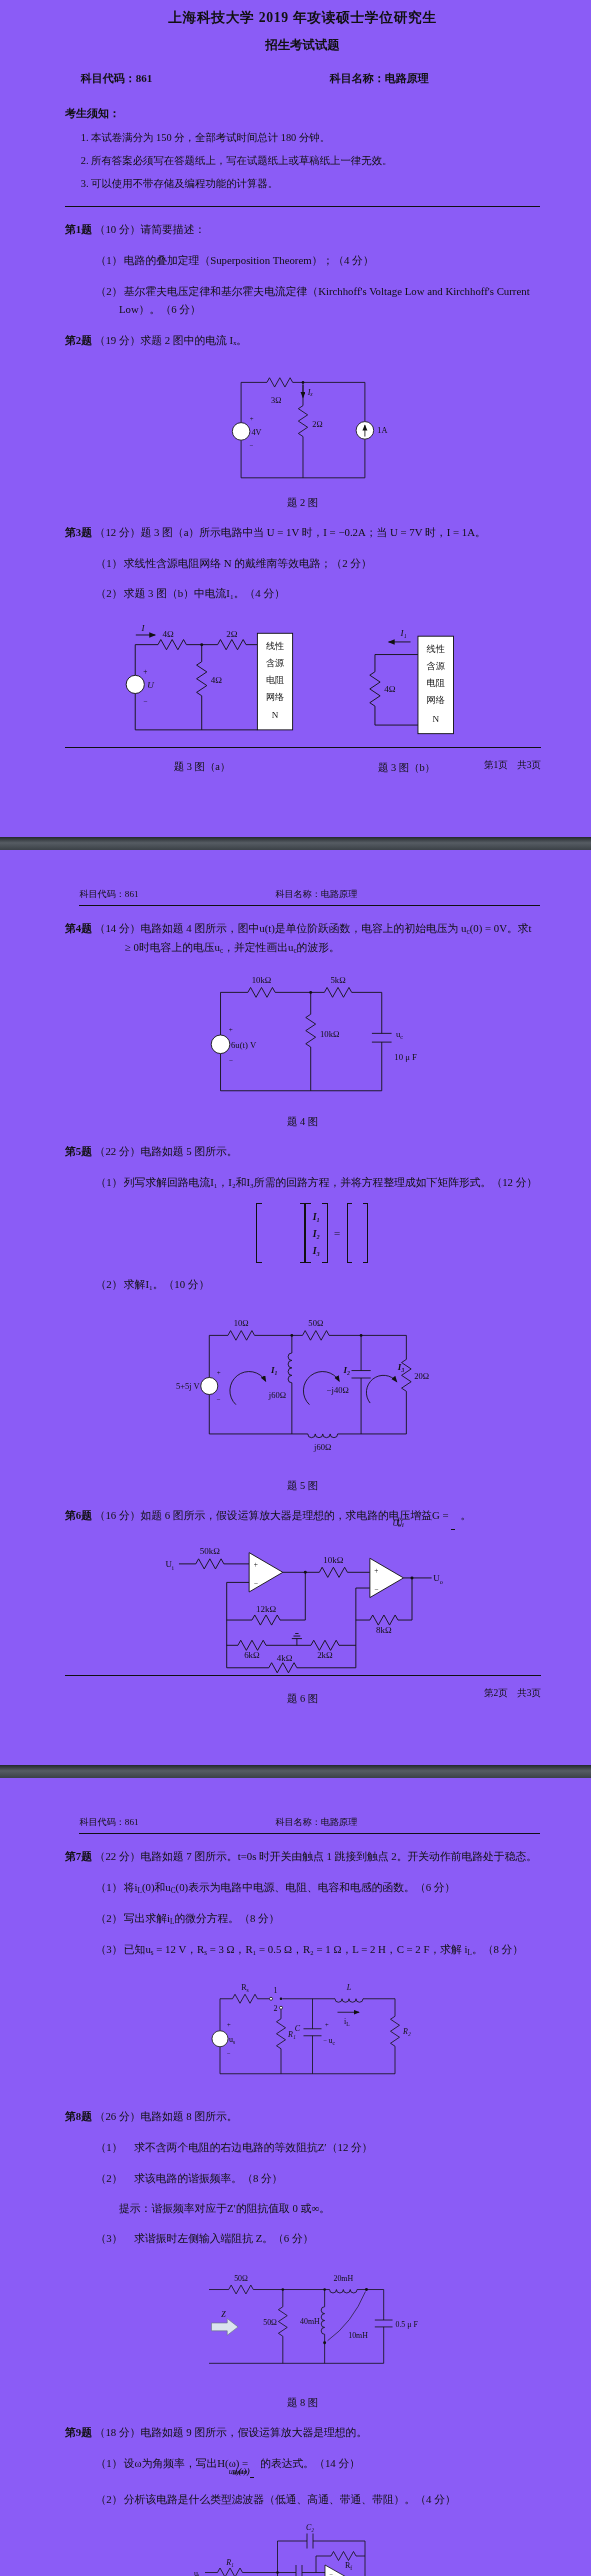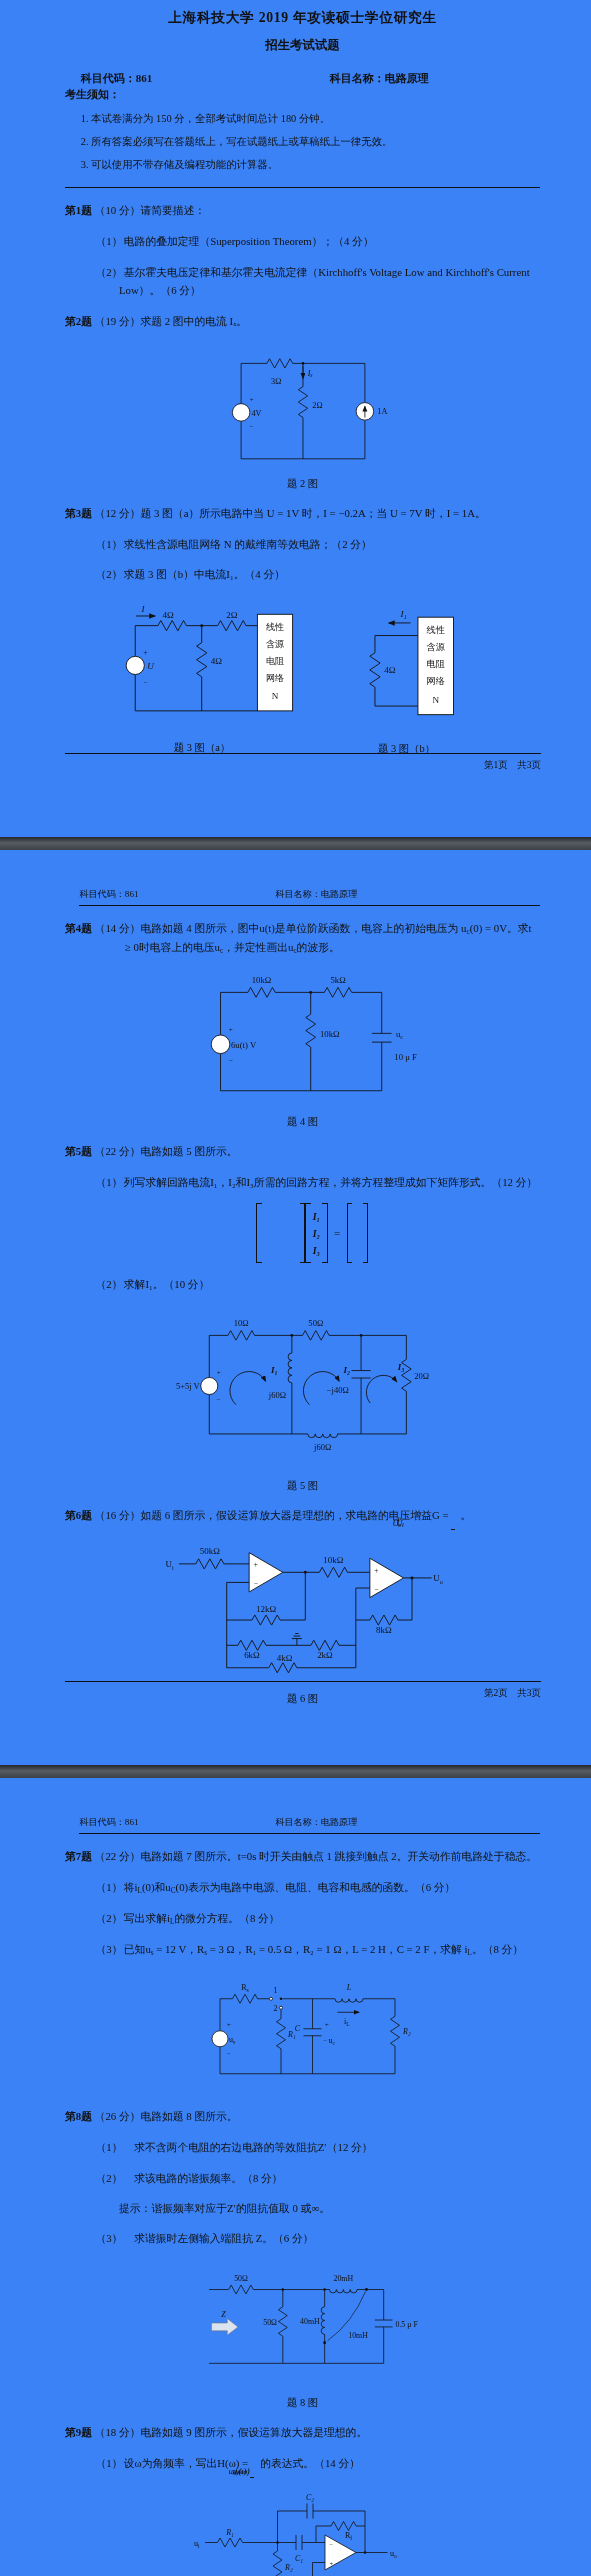--- a/index.html
+++ b/index.html
@@ -1,27 +1,27 @@
 <!DOCTYPE html>
 <html style="font-size:10.4px"><head>
 <meta charset="utf-8">
 <style>
   html,body{margin:0;padding:0;background:#fff;}
   body{width:591px;font-family:"Liberation Serif","DejaVu Serif",serif;color:#111;}
-  .page{position:relative;width:591px;background:#3b82f6;overflow:hidden;}
+  .page{position:relative;width:591px;background:#8b5cf6;overflow:hidden;}
   #page1{height:837px;}
   #page2{height:915px;}
   #page3{height:798px;}
   .band{height:13px;width:591px;background:linear-gradient(180deg,#23282d 0%,#565c63 45%,#3b4147 100%);}
   .content{padding:0 51px 0 65px;}
   .t1{font-size:13.7px;font-weight:bold;text-align:center;letter-spacing:0.7px;padding-top:9.1px;}
   .t2{font-size:12.4px;font-weight:bold;text-align:center;margin-top:10.4px;}
   .subj{display:flex;font-size:11px;font-weight:bold;margin:17px 0 0 15.7px;}
   .subj .code{width:249px;}
-  .nhead{font-size:11px;font-weight:bold;margin-top:1px;}
+  .nhead{font-size:11px;font-weight:bold;margin-top:20px;}
   .notice{font-size:10.4px;margin:9.1px 0 0 15.7px;}
   .rule{border:none;border-top:1.6px solid #111;margin:15.7px 0 0 0;}
   .q{font-size:10.8px;line-height:1.75;padding-left:60px;text-indent:-60px;margin:13px 0 2.6px 0;}
   .qno{font-weight:bold;margin-right:2.6px;}
   .qi{font-size:10.8px;line-height:1.7;padding-left:54px;text-indent:-23.5px;margin:12px 0;}
   .qi .ilabel{margin-right:1.3px;}
   .qi8 .ilabel{margin-right:11.7px;}
   .hint{font-size:10.8px;line-height:1.7;margin:1.3px 0 1.3px 54px;}
   .sub{font-size:7.2px;vertical-align:-2px;}
   .frac{display:inline-flex;flex-direction:row;align-items:center;vertical-align:-7.2px;line-height:1.2;font-size:8.2px;font-style:italic;margin:0 2px;}
@@ -34,21 +34,21 @@
   .matrix{display:flex;align-items:center;height:60px;margin:7.8px 0 2.6px 191px;}
   .br{width:4.6px;align-self:stretch;border:1.3px solid #111;}
   .br.l{border-right:none;}
   .br.r{border-left:none;}
   .mgap1{width:38px;}
   .mgap2{width:10.4px;}
   .mcol{display:flex;flex-direction:column;justify-content:center;font-style:italic;font-weight:bold;font-size:9.8px;line-height:17px;padding:0 2px;text-align:center;}
   .meq{margin:0 6.5px;font-size:11px;}
   .phead{display:flex;font-size:9.1px;margin:0 0 9.1px 14.4px;padding:38px 0 3.9px 0;border-bottom:1.6px solid #111;}
   .phead .code{width:196px;}
-  .pfoot{position:absolute;left:65px;right:50px;bottom:65px;border-top:1px solid #111;padding-top:5px;text-align:right;font-size:9.5px;}
+  .pfoot{position:absolute;left:65px;right:50px;bottom:65px;border-top:1px solid #111;padding-top:11px;text-align:right;font-size:9.5px;}
   svg{display:inline-block;vertical-align:top;}
   svg text{font-family:"Liberation Serif","DejaVu Serif",serif;font-size:16px;fill:#111;}
   svg text.it{font-style:italic;}
   svg text.bld{font-weight:bold;font-style:italic;font-size:17px;}
   svg text.sm{font-size:13px;}
   .svgsub{font-size:11px;}
 </style>
 </head>
 <body>
 
@@ -383,20 +383,21 @@
       <div class="figcap">题 8 图</div>
     </div>
 
     <div class="q">
       <span class="qno">第9题</span><span>（18 分）电路如题 9 图所示，假设运算放大器是理想的。</span>
     </div>
     <div class="qi"><span class="ilabel">（1）</span><span>设ω为角频率，写出H(ω) =</span><span class="frac">
           <span class="fnum">uₒ(ω)</span>
           <span class="fden">uᵢ(ω)</span>
         </span><span>的表达式。（14 分）</span></div>
+    <div class="qi"><span class="ilabel">（2）</span><span>分析该电路是什么类型滤波器（低通、高通、带通、带阻）。（4 分）</span></div>
 
     <div class="fig">
       <svg width="225" height="132" viewBox="0 0 450 260">
         <g stroke="#111" stroke-width="1.6" fill="none">
           <path d="M30,103 H55 M105,103 H212 M224,103 H270 M175,103 V40 M175,40 H234 M246,40 H350 M350,40 V123 M234,25 V55 M246,25 V55 M212,88 V118 M224,88 V118 M252,103 V70 M252,70 H282 M332,70 H350 M332,123 H395 M175,103 V120 M175,180 V198 M175,198 H245 M245,198 V143 M245,143 H270 M175,198 V208 M166,208 H184 M169,212.5 H181 M172,217 H178"></path>
           <use href="#rh" x="55" y="103"></use>
           <use href="#rh" x="282" y="70"></use>
           <use href="#rv" x="175" y="120"></use>
           <polygon points="270,88 270,158 332,123" fill="#fff"></polygon>
         </g>

